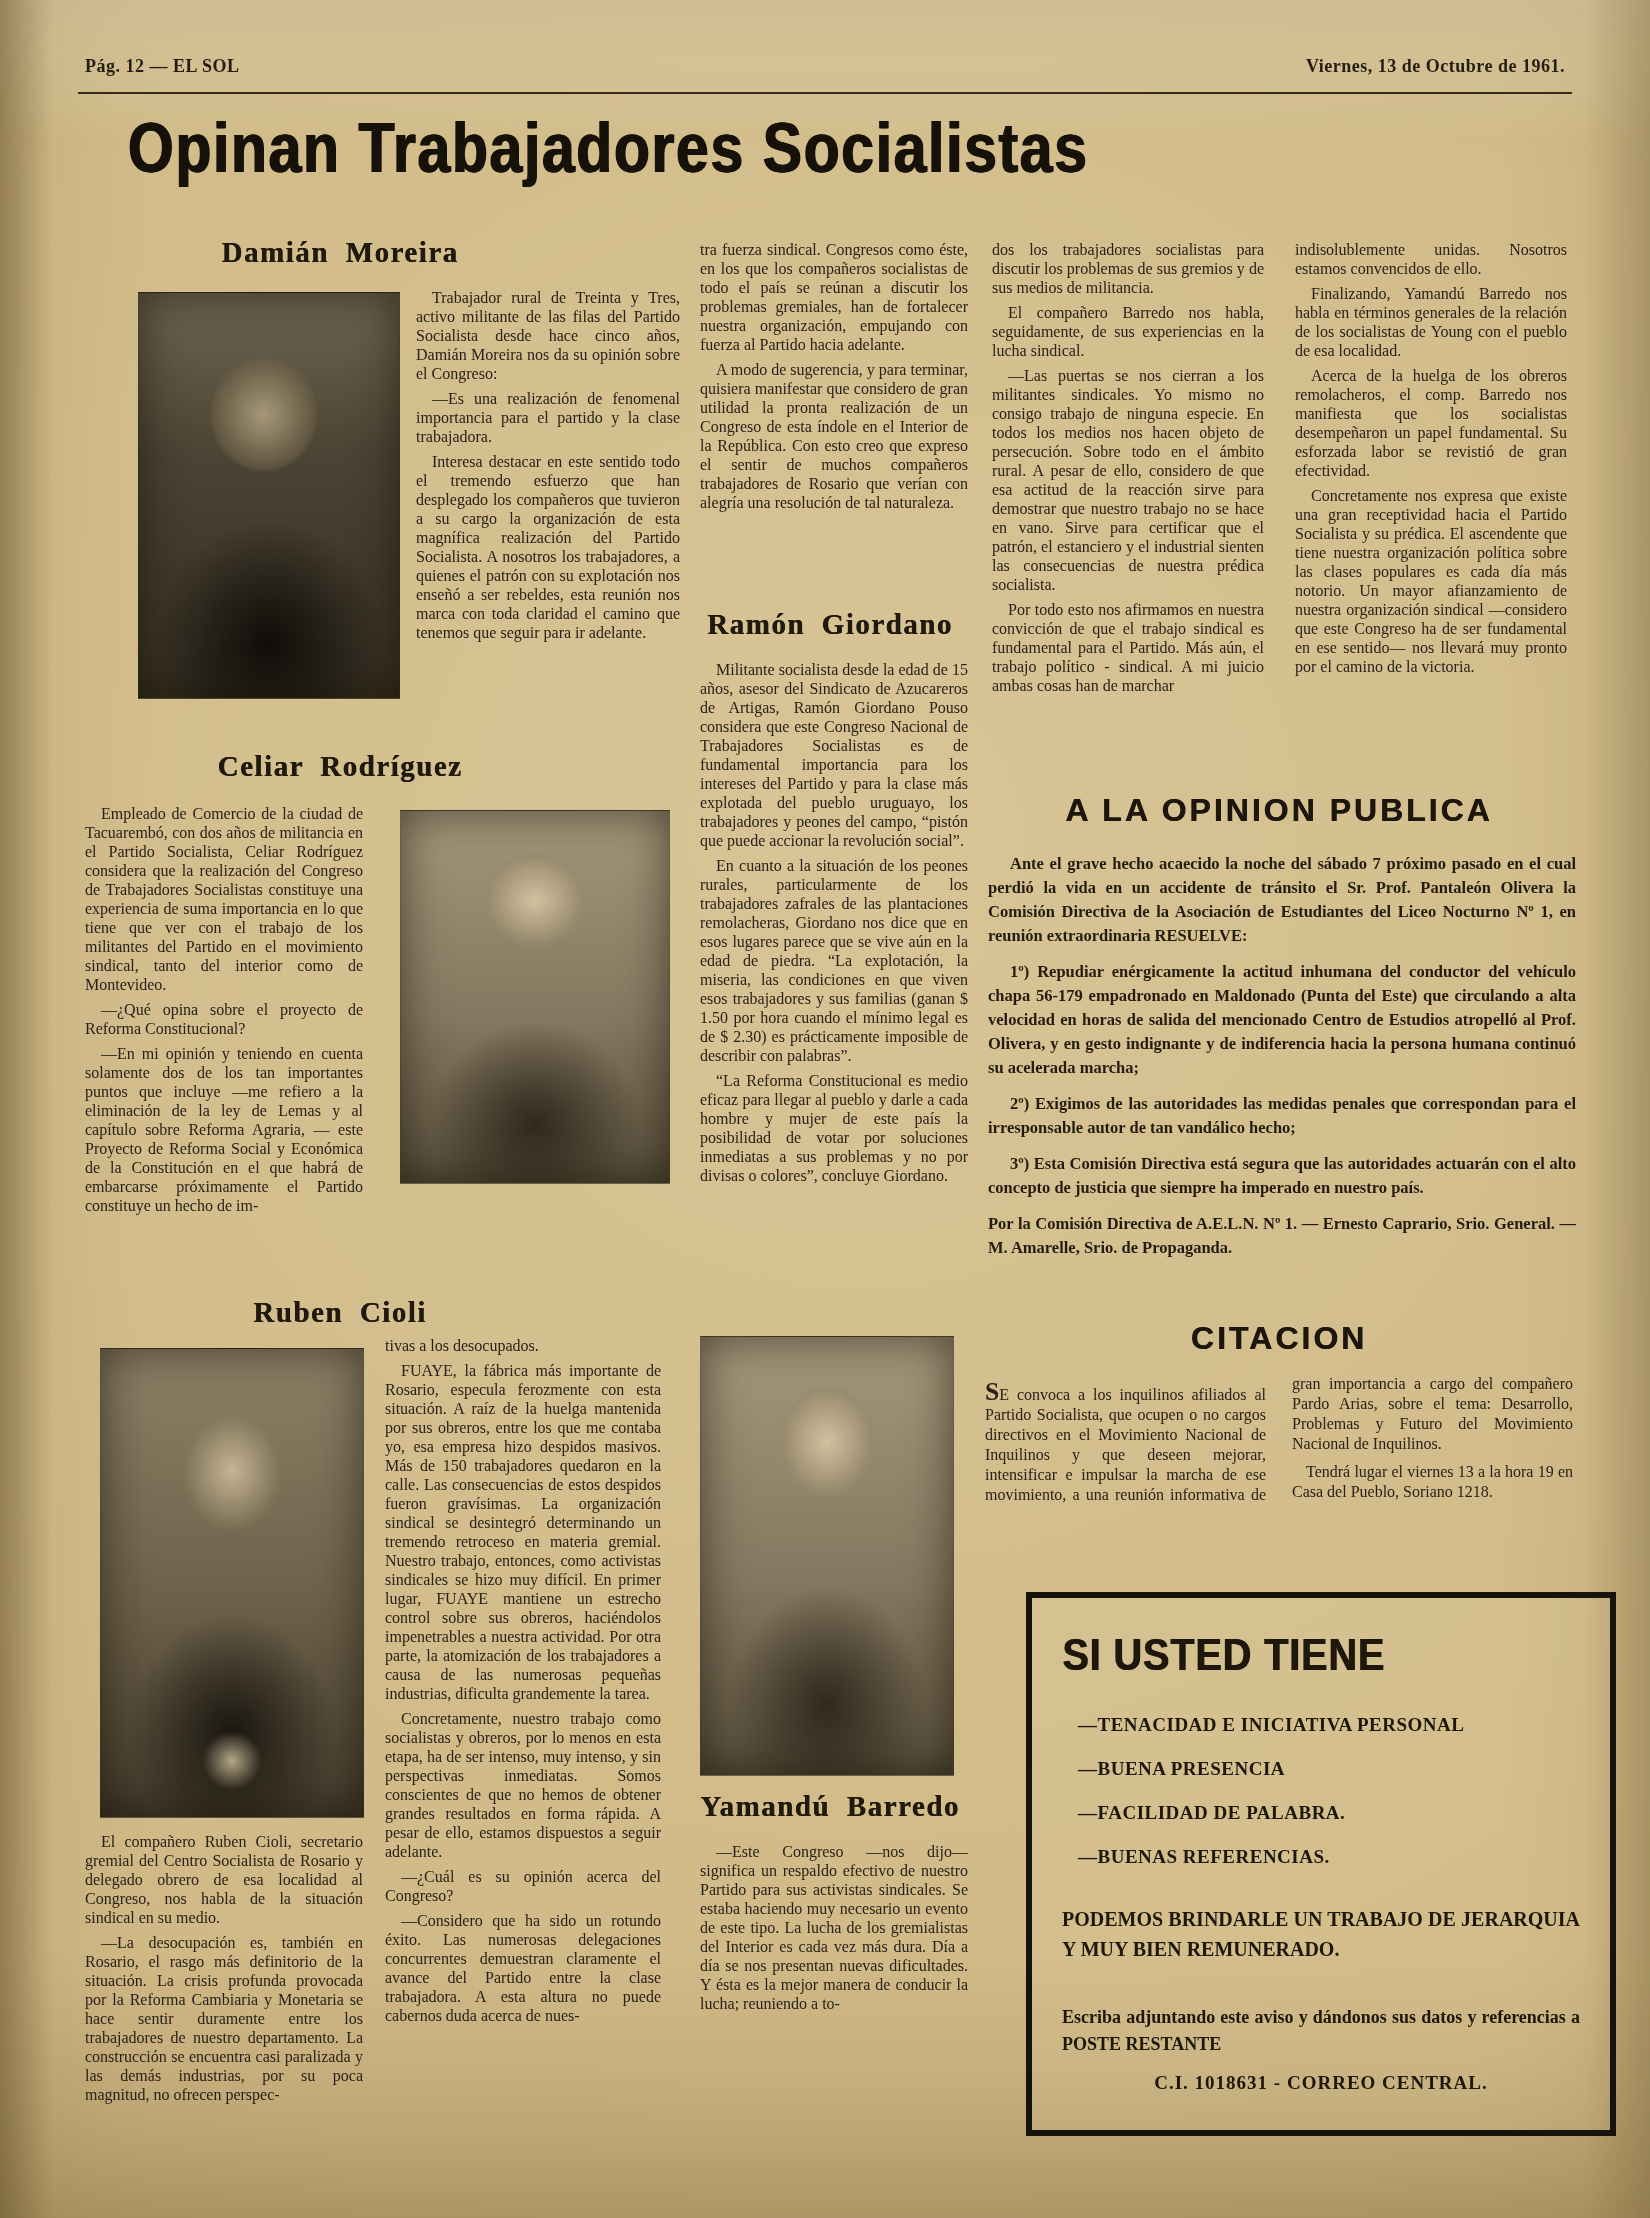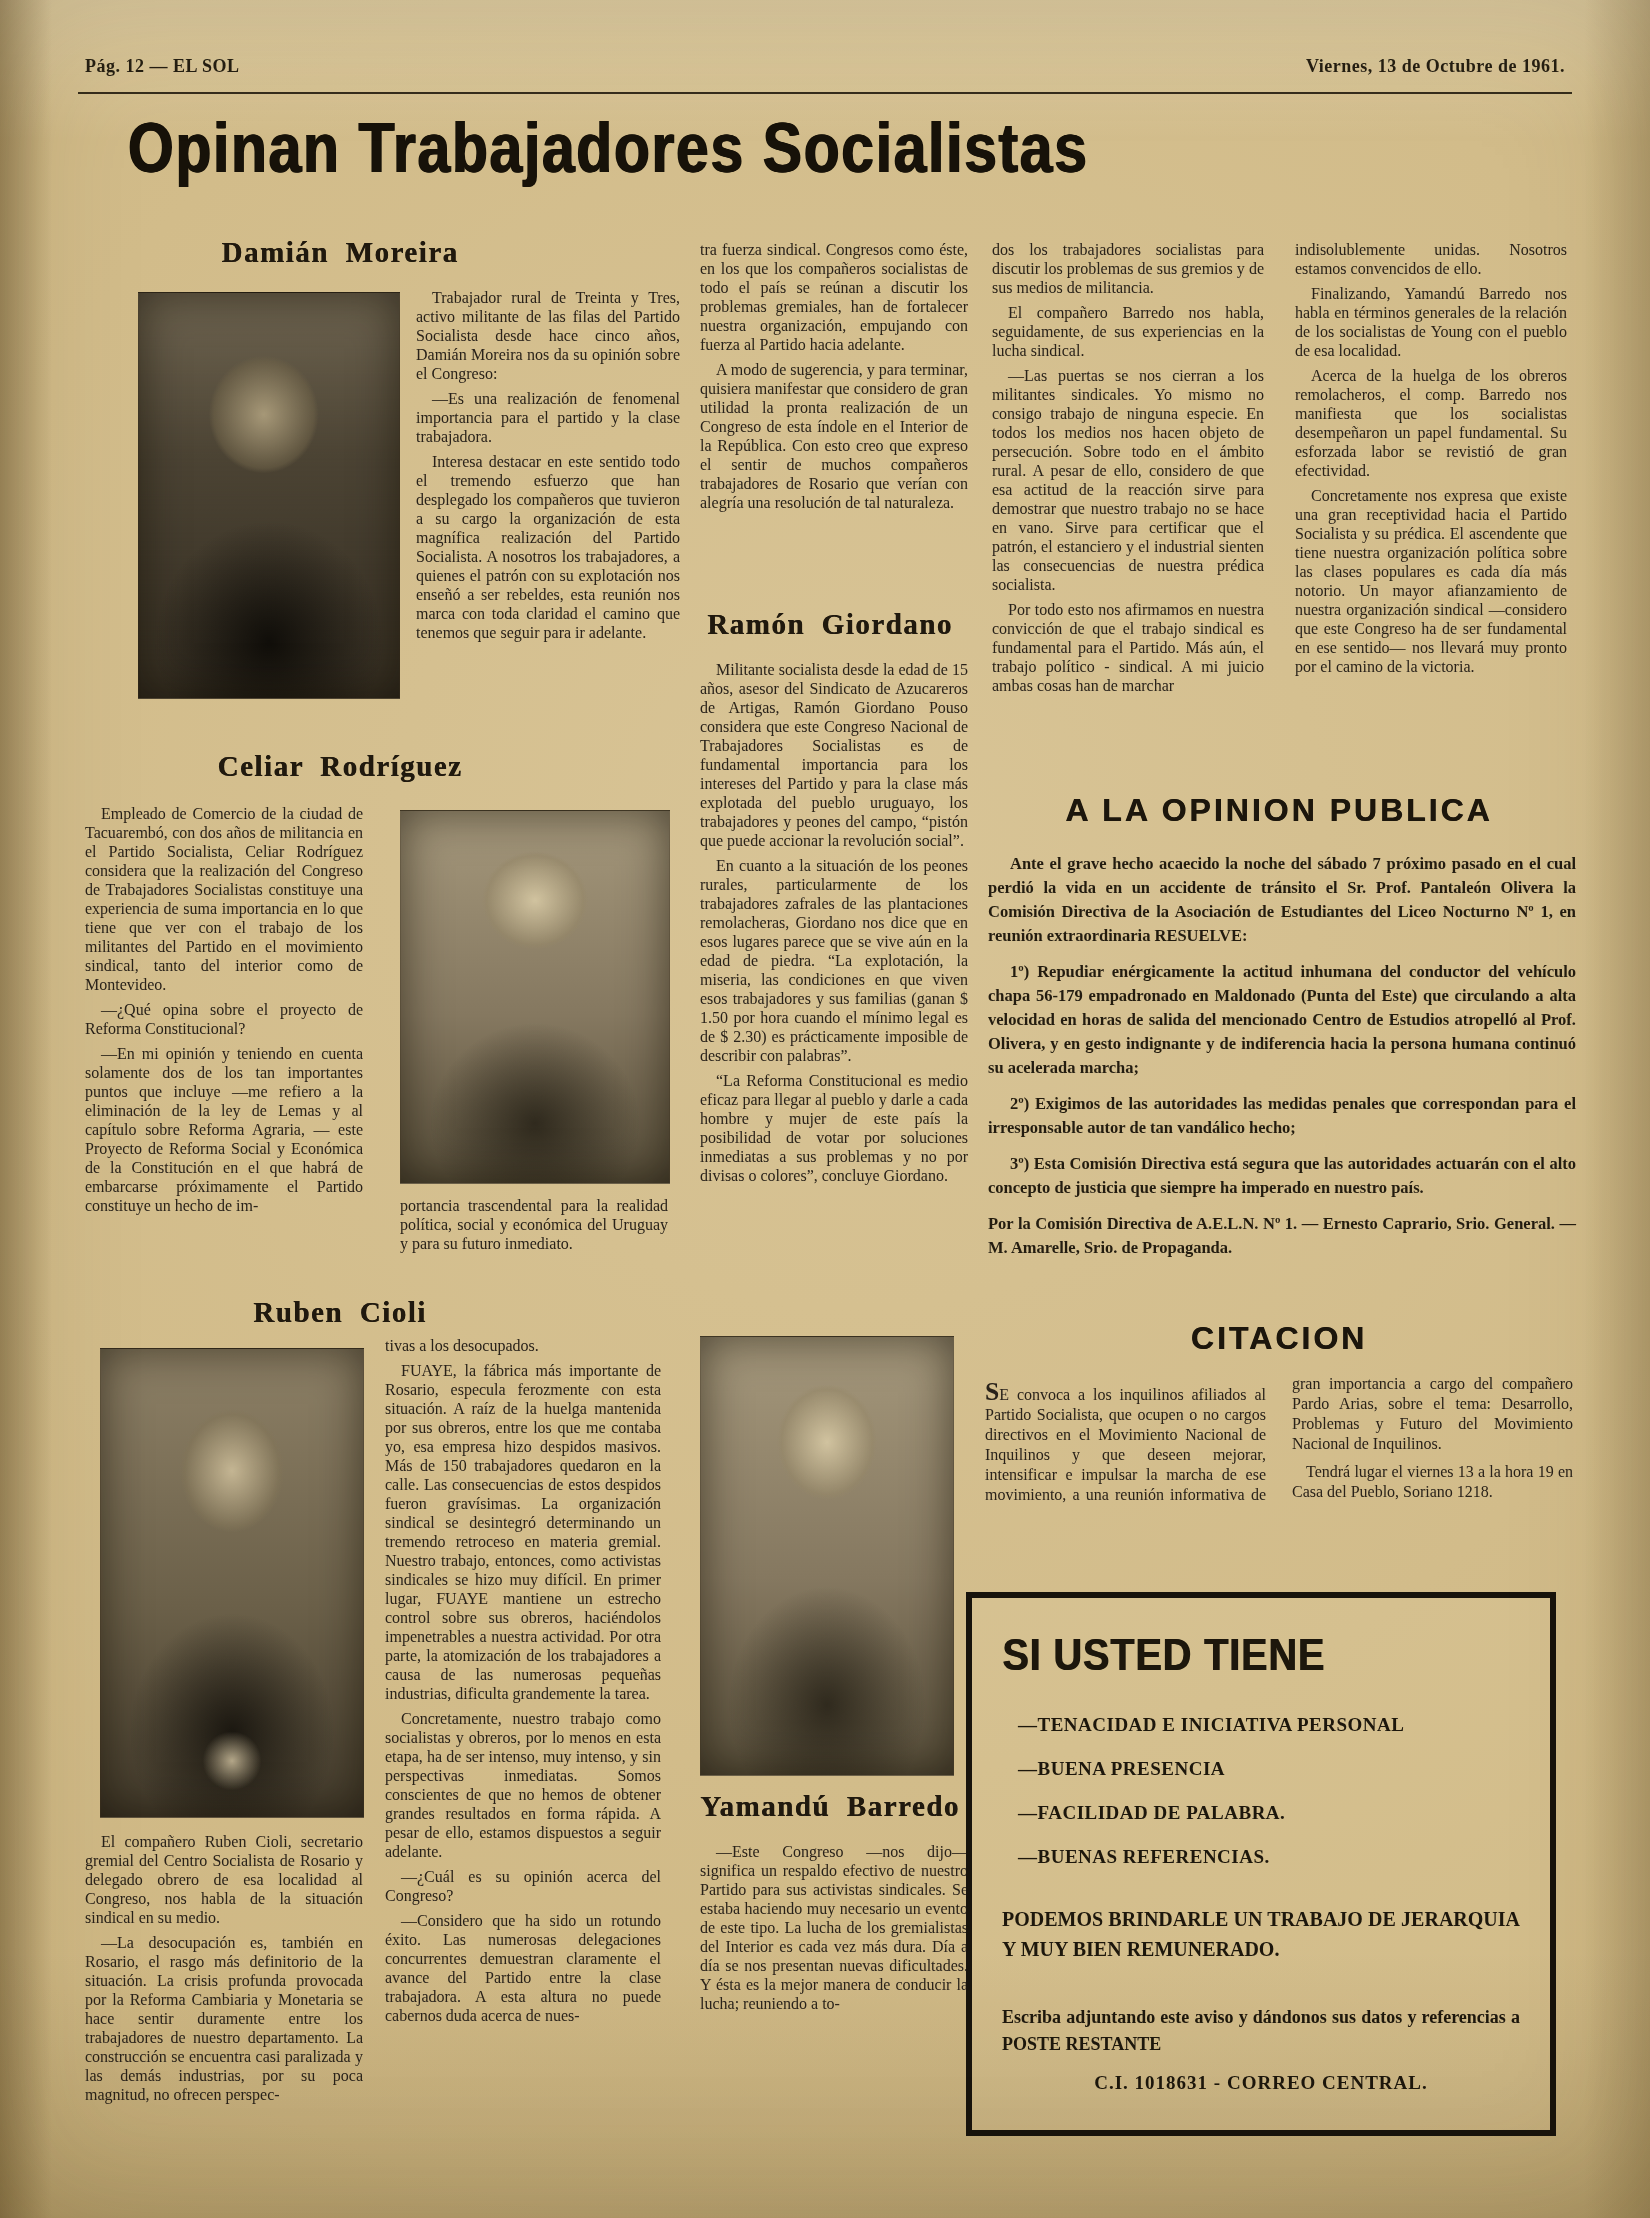--- a/index.html
+++ b/index.html
@@ -103,23 +103,20 @@
     <p>Interesa destacar en este sentido todo el tremendo esfuerzo que han desplegado los compañeros que tuvieron a su cargo la organización de esta magnífica realización del Partido Socialista. A nosotros los trabajadores, a quienes el patrón con su explotación nos enseñó a ser rebeldes, esta reunión nos marca con toda claridad el camino que tenemos que seguir para ir adelante.</p>
   </div>
 
   <h2 class="byline" style="left:60px;top:750px;width:560px;">Celiar Rodríguez</h2>
   <div class="col" style="left:85px;top:804px;width:278px;">
     <p>Empleado de Comercio de la ciudad de Tacuarembó, con dos años de militancia en el Partido Socialista, Celiar Rodríguez considera que la realización del Congreso de Trabajadores Socialistas constituye una experiencia de suma importancia en lo que tiene que ver con el trabajo de los militantes del Partido en el movimiento sindical, tanto del interior como de Montevideo.</p>
     <p>—¿Qué opina sobre el proyecto de Reforma Constitucional?</p>
     <p>—En mi opinión y teniendo en cuenta solamente dos de los tan importantes puntos que incluye —me refiero a la eliminación de la ley de Lemas y al capítulo sobre Reforma Agraria, — este Proyecto de Reforma Social y Económica de la Constitución en el que habrá de embarcarse próximamente el Partido constituye un hecho de im-</p>
   </div>
   <div class="photo light" style="left:400px;top:810px;width:268px;height:372px;"></div>
-  <div class="col" style="left:400px;top:1196px;width:268px;">
-    <p class="cont">portancia trascendental para la realidad política, social y económica del Uruguay y para su futuro inmediato.</p>
-  </div>
 
   <div class="col" style="left:700px;top:240px;width:268px;">
     <p class="cont">tra fuerza sindical. Congresos como éste, en los que los compañeros socialistas de todo el país se reúnan a discutir los problemas gremiales, han de fortalecer nuestra organización, empujando con fuerza al Partido hacia adelante.</p>
     <p>A modo de sugerencia, y para terminar, quisiera manifestar que considero de gran utilidad la pronta realización de un Congreso de esta índole en el Interior de la República. Con esto creo que expreso el sentir de muchos compañeros trabajadores de Rosario que verían con alegría una resolución de tal naturaleza.</p>
   </div>
   <h2 class="byline" style="left:680px;top:608px;width:300px;">Ramón Giordano</h2>
   <div class="col" style="left:700px;top:660px;width:268px;">
     <p>Militante socialista desde la edad de 15 años, asesor del Sindicato de Azucareros de Artigas, Ramón Giordano Pouso considera que este Congreso Nacional de Trabajadores Socialistas es de fundamental importancia para los intereses del Partido y para la clase más explotada del pueblo uruguayo, los trabajadores y peones del campo, “pistón que puede accionar la revolución social”.</p>
     <p>En cuanto a la situación de los peones rurales, particularmente de los trabajadores zafrales de las plantaciones remolacheras, Giordano nos dice que en esos lugares parece que se vive aún en la edad de piedra. “La explotación, la miseria, las condiciones en que viven esos trabajadores y sus familias (ganan $ 1.50 por hora cuando el mínimo legal es de $ 2.30) es prácticamente imposible de describir con palabras”.</p>
     <p>“La Reforma Constitucional es medio eficaz para llegar al pueblo y darle a cada hombre y mujer de este país la posibilidad de votar por soluciones inmediatas a sus problemas y no por divisas o colores”, concluye Giordano.</p>
@@ -167,21 +164,21 @@
   <div class="col" style="left:700px;top:1842px;width:268px;">
     <p>—Este Congreso —nos dijo— significa un respaldo efectivo de nuestro Partido para sus activistas sindicales. Se estaba haciendo muy necesario un evento de este tipo. La lucha de los gremialistas del Interior es cada vez más dura. Día a día se nos presentan nuevas dificultades. Y ésta es la mejor manera de conducir la lucha; reuniendo a to-</p>
   </div>
 
   <h2 class="boxhead" style="left:985px;top:1320px;width:588px;">CITACION</h2>
   <div class="citacion-text" style="left:985px;top:1374px;width:588px;">
     <p class="lede">SE convoca a los inquilinos afiliados al Partido Socialista, que ocupen o no cargos directivos en el Movimiento Nacional de Inquilinos y que deseen mejorar, intensificar e impulsar la marcha de ese movimiento, a una reunión informativa de gran importancia a cargo del compañero Pardo Arias, sobre el tema: Desarrollo, Problemas y Futuro del Movimiento Nacional de Inquilinos.</p>
     <p>Tendrá lugar el viernes 13 a la hora 19 en Casa del Pueblo, Soriano 1218.</p>
   </div>
 
-  <div class="adbox" style="left:966px;top:1592px;width:590px;height:544px;">
+  <div class="adbox" style="left:1026px;top:1592px;width:590px;height:544px;">
     <h2 class="ad-title">SI USTED TIENE</h2>
     <p class="ad-item">—TENACIDAD E INICIATIVA PERSONAL</p>
     <p class="ad-item">—BUENA PRESENCIA</p>
     <p class="ad-item">—FACILIDAD DE PALABRA.</p>
     <p class="ad-item">—BUENAS REFERENCIAS.</p>
     <p class="ad-offer">PODEMOS BRINDARLE UN TRABAJO DE JERARQUIA Y MUY BIEN REMUNERADO.</p>
     <p class="ad-contact">Escriba adjuntando este aviso y dándonos sus datos y referencias a POSTE RESTANTE</p>
     <p class="ad-contact-bold">C.I. 1018631 - CORREO CENTRAL.</p>
   </div>
 

